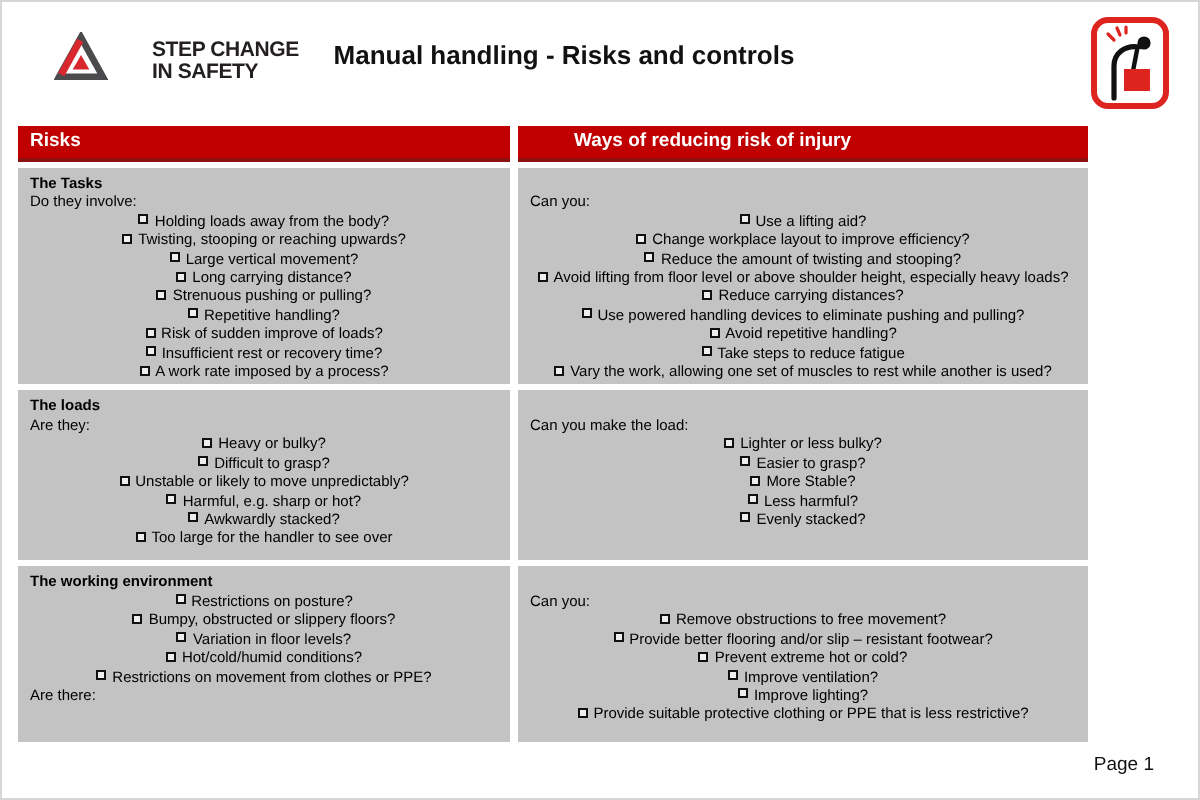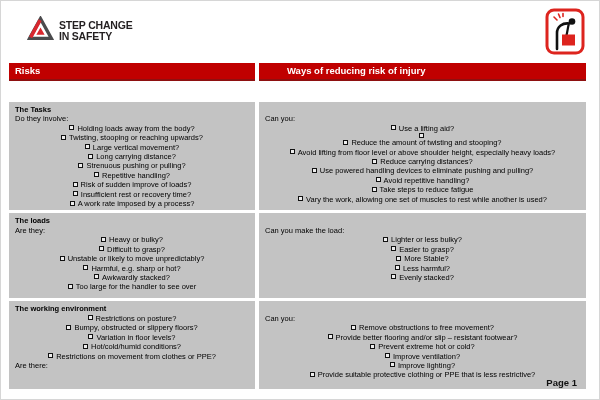--- a/index.html
+++ b/index.html
@@ -9,83 +9,84 @@
     width: 600px; height: 400px;
     background: #ffffff;
     border: 1px solid #d6d6d6;
     font-family: "Liberation Sans", sans-serif;
     color: #000;
     overflow: hidden;
   }
   
   .logo {
     position: absolute; left: 26px; top: 15px;
-    display: flex; align-items: center; gap: 5px;
+    display: flex; align-items: center; gap: 22px;
   }
   .logo-text {
     font-weight: bold; font-size: 10.5px; line-height: 11px;
     letter-spacing: -0.2px; color: #231f20; white-space: pre-line;
   }
   .doc-title {
     position: absolute; left: 150px; top: 19px; width: 262px;
     text-align: center; font-weight: bold; font-size: 13px; color: #111;
   }
   .corner-icon { position: absolute; right: 14px; top: 7px; }
   
   .risk-table {
-    position: absolute; left: 8px; top: 62px; width: 577px;
+    position: absolute; left: 8px; top: 62px; width: 535px;
   }
   .hdr-row { display: flex; gap: 4px; }
   .hdr-cell {
     height: 18px; line-height: 15px;
     background: var(--header-red, #C00000);
     border-bottom: 2px solid var(--header-red-dark, #8E1010);
     color: #fff; font-weight: bold; font-size: 9.5px;
     padding-left: 6px;
   }
   .col-left  { width: 246px; flex: 0 0 246px; }
   .col-right { flex: 1 1 auto; padding-left: 28px; }
-  .tbl-body { margin-top: 21px; }
+  .tbl-body { margin-top: 3px; }
   .section-row { display: flex; gap: 4px; margin-bottom: 3px; }
   .cell {
     background: var(--cell-gray, #C3C3C3);
     padding: 3px 6px 2px 6px;
     font-size: 7.5px; line-height: 9.4px;
     white-space: nowrap; overflow: hidden;
   }
   .sec-heading { font-weight: bold; }
   .item { display: flex; align-items: baseline; justify-content: center; }
   .cb {
     display: inline-block; width: 5px; height: 5px;
     border: 1px solid #111; background: #eee;
     margin-right: 3px; flex: 0 0 auto;
     position: relative; top: -0.5px;
   }
   
   .page-num {
     position: absolute; right: 22px; top: 376px;
-    font-size: 9.5px; color: #111; font-weight: bold;
+    font-size: 9.5px; color: #111;
   }
 </style>
 </head>
 <body>
 
 <div class="page" style="--header-red: #C00000; --header-red-dark: #8E1010; --cell-gray: #C3C3C3;">
 
   <div class="logo">
     <span>
       <svg width="27" height="25" viewBox="0 0 26 24">
         <path d="M2.5 21.5 L13 2.5 L23.5 21.5 Z" fill="none" stroke="#4B4B4D" stroke-width="3.2" stroke-linejoin="miter"></path>
         <path d="M3.5 20.5 L12.6 4" fill="none" stroke="#D9272E" stroke-width="3.4"></path>
         <path d="M9 18 L13 11 L17 18 Z" fill="#D9272E"></path>
       </svg>
     </span>
     <span class="logo-text"><span>STEP CHANGE</span><br><span>IN SAFETY</span></span>
   </div>
 
+  <div class="doc-title">Manual handling -  Risks and controls</div>
 
   <div class="corner-icon">
     <svg width="40" height="47" viewBox="0 0 40 47">
       <rect x="2" y="2" width="36" height="43" rx="7" fill="#ffffff" stroke="#DD241E" stroke-width="3"></rect>
 
       <path d="M12 12 L9 9 M15 9.5 L13.5 6 M18 8.5 L18 5.5" stroke="#DD241E" stroke-width="1.6" stroke-linecap="round" fill="none"></path>
 
       <circle cx="27" cy="13.5" r="3.3" fill="#111"></circle>
       <path d="M12 41 L12 25 C12 18.5 17.5 14.5 24.5 15.5" fill="none" stroke="#111" stroke-width="2.6" stroke-linecap="round"></path>
       <path d="M23.5 17 L21.5 27.5" fill="none" stroke="#111" stroke-width="2.2" stroke-linecap="round"></path>
@@ -145,20 +146,21 @@
     <div class="cell col-right">
       <div class="sec-heading">&nbsp;</div>
       <div>Can you:</div>
       <div>
               <div class="item">
                 <span class="cb"></span>
                 <span>Use a lifting aid?</span>
               </div>
               <div class="item">
                 <span class="cb"></span>
+                <span>Change workplace layout to improve efficiency?</span>
               </div>
               <div class="item">
                 <span class="cb"></span>
                 <span>Reduce the amount of twisting and stooping?</span>
               </div>
               <div class="item">
                 <span class="cb"></span>
                 <span>Avoid lifting from floor level or above shoulder height, especially heavy loads?</span>
               </div>
               <div class="item">

